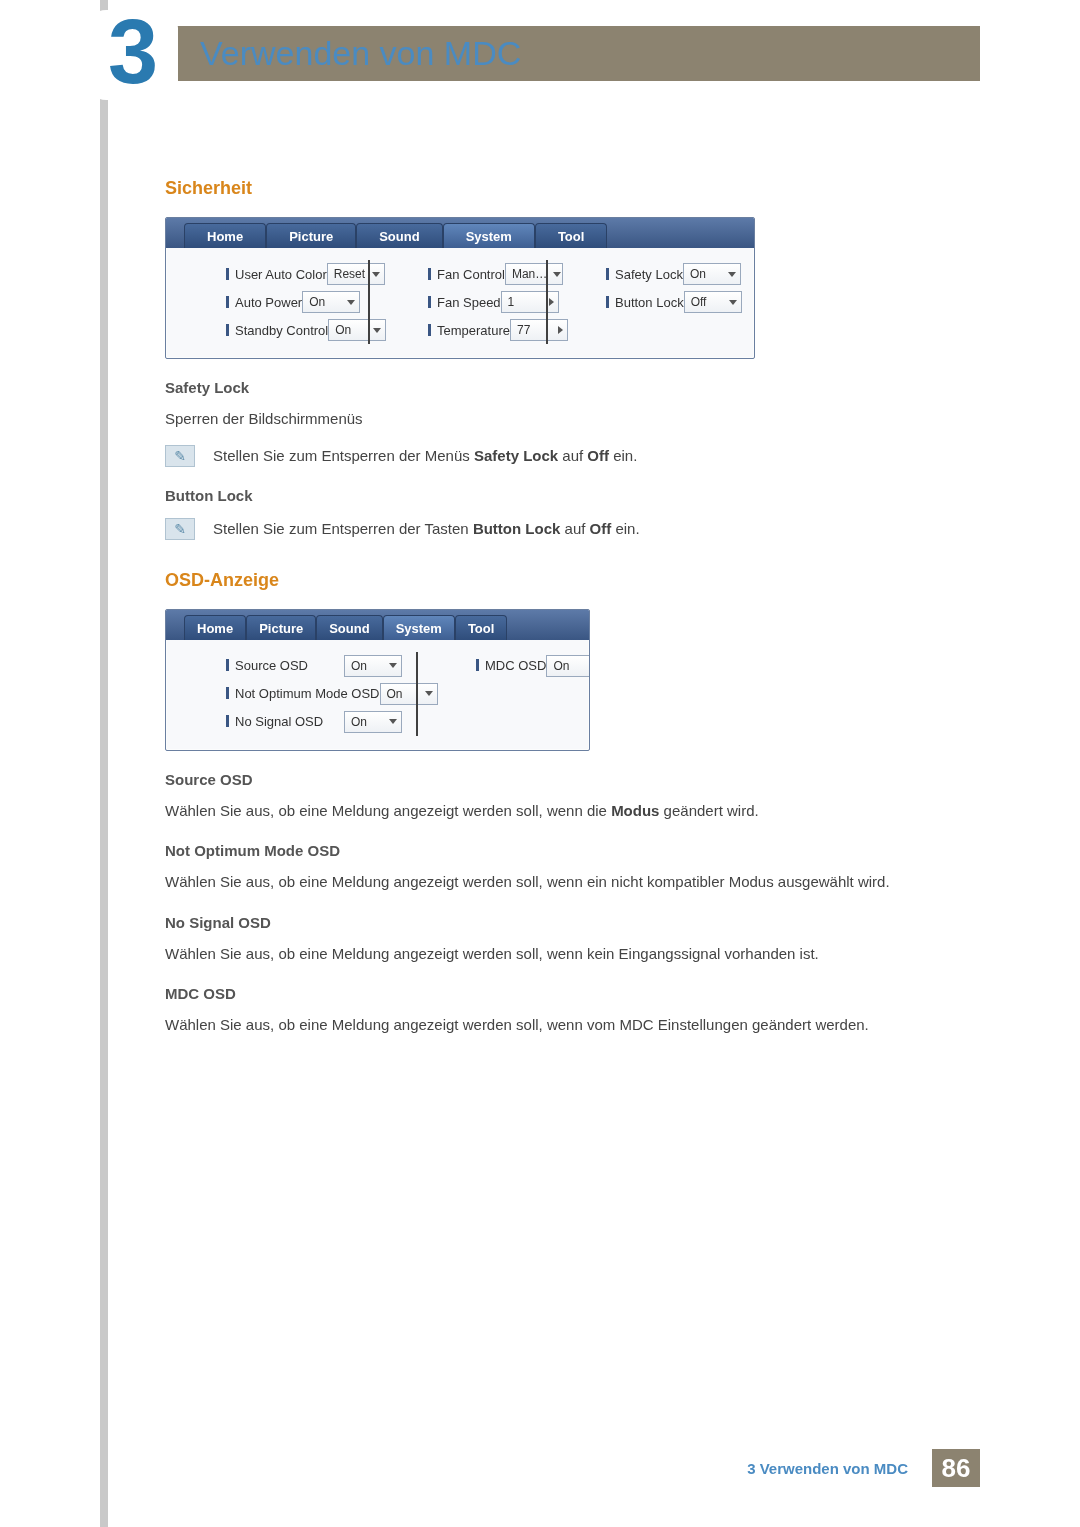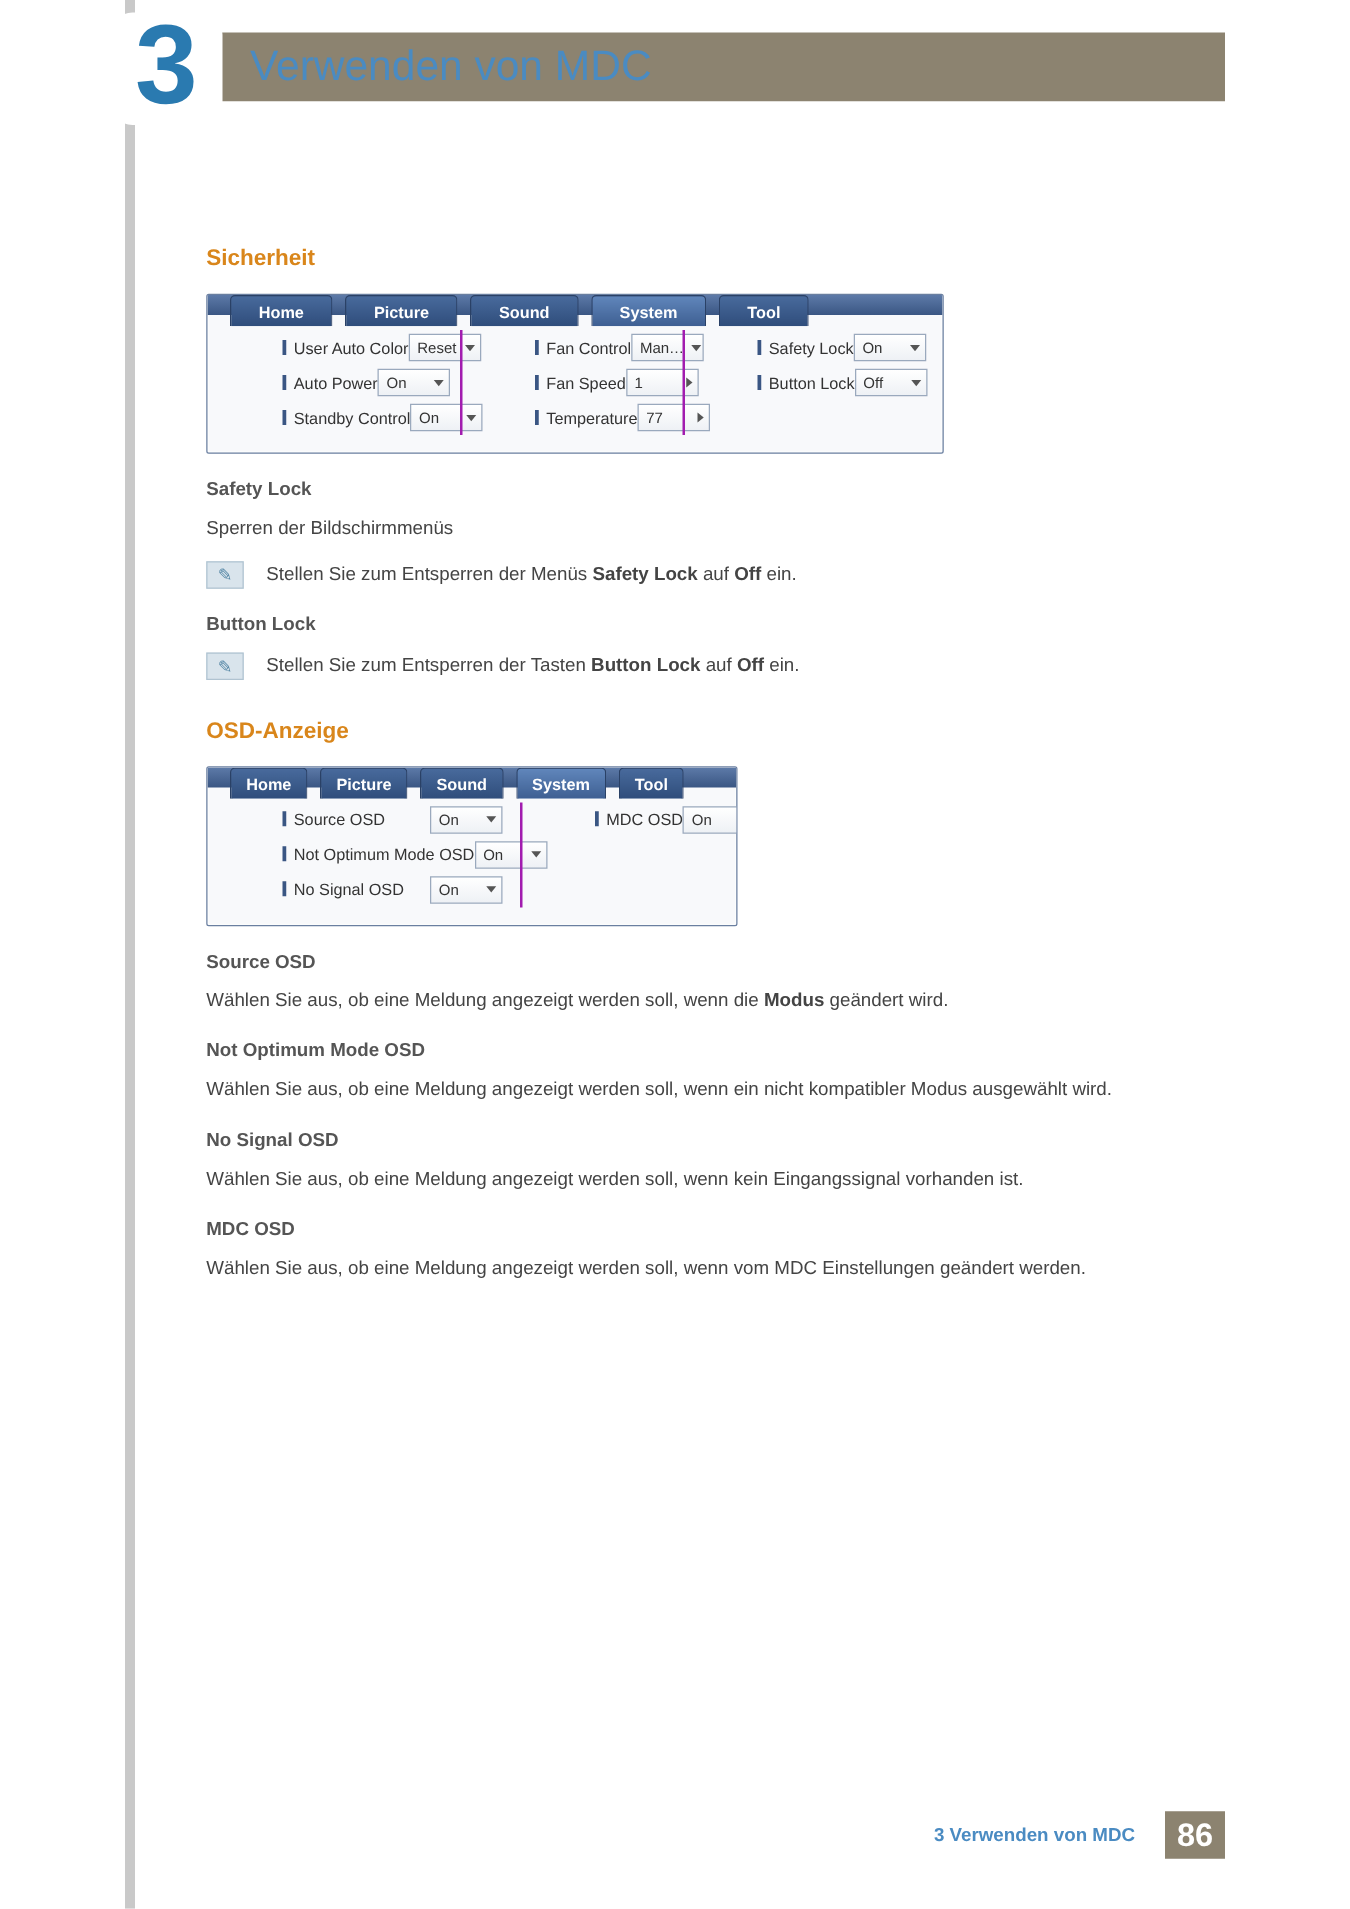--- a/index.html
+++ b/index.html
@@ -47,21 +47,21 @@
     position: absolute;
     left: 200px;
     top: 34px;
     font-size: 34px;
     color: #4a8bc2;
     font-weight: normal;
   }
   .content {
     position: absolute;
     left: 165px;
-    top: 196px;
+    top: 178px;
     width: 800px;
   }
   .section-h {
     color: #d9861b;
     font-size: 18px;
     font-weight: bold;
     margin-bottom: 18px;
   }
   .subhead {
     color: #555;
@@ -104,45 +104,45 @@
     border: 1px solid #6a7fa0;
     border-radius: 2px;
     background: #f8f9fb;
     margin-bottom: 20px;
     overflow: hidden;
     box-shadow: inset 0 0 0 1px rgba(255,255,255,.6);
   }
   .tabs-row {
     display: flex;
     background: linear-gradient(#5d7aa8,#3a5683);
-    height: 16px;
-    align-items: flex-start;
+    height: 30px;
+    align-items: flex-end;
     padding-left: 18px;
-    gap: 10px;
+    gap: 0;
   }
   .tab {
     background: linear-gradient(#486a9c,#2f4d7b);
     color: #fff;
     font-weight: bold;
     font-size: 13px;
     padding: 5px 22px 4px 22px;
     border-radius: 4px 4px 0 0;
     border: 1px solid #2a4166;
     border-bottom: none;
   }
   .tab.active {
     background: linear-gradient(#6086bb,#3e5f92);
   }
   .panel-body {
     display: flex;
     padding: 12px 10px 14px 10px;
     gap: 0;
   }
   .col {
-    border-left: 2px solid #a21caf;
+    border-left: 2px solid #404040;
     padding-left: 10px;
     padding-right: 14px;
     min-width: 0;
   }
   .col:first-child { border-left: none; padding-left: 2px; }
   .row-item {
     display: flex;
     align-items: center;
     justify-content: space-between;
     height: 28px;

